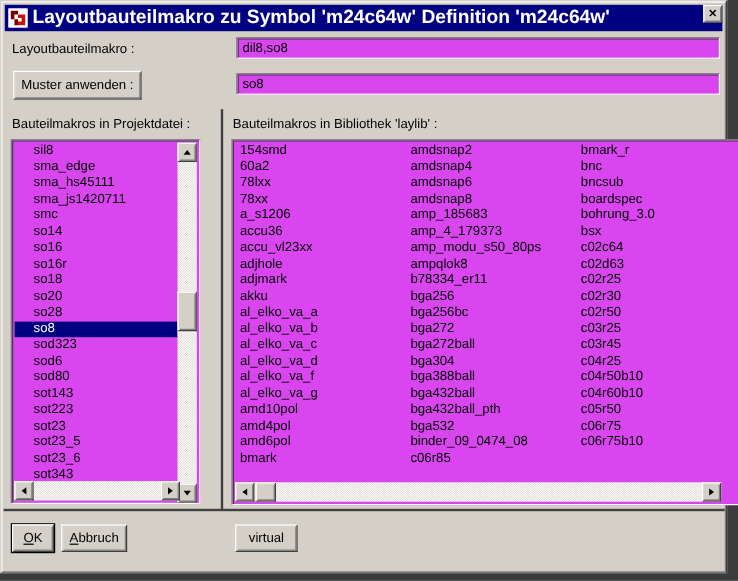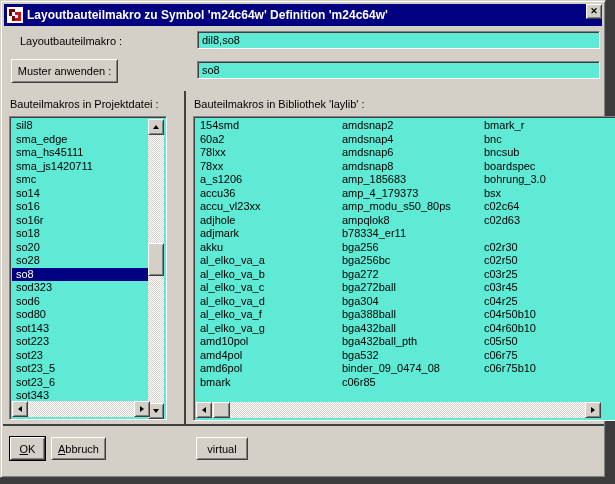--- a/index.html
+++ b/index.html
@@ -15,49 +15,49 @@
     background:#d4d0c8;box-sizing:border-box;
     border:1px solid;border-color:#d4d0c8 #404040 #404040 #d4d0c8;
     box-shadow:inset 1px 1px 0 #fff, inset -1px -1px 0 #808080;
   }
   .titlebar{
     position:absolute;left:3px;top:3px;right:3px;height:22px;
     background:#000080;color:#fff;
     display:flex;align-items:center;padding:0 2px;box-sizing:border-box;
   }
   .titlebar .app-icon{width:16px;height:16px;margin:0 4px 0 1px;background:#fff;position:relative;flex:0 0 auto;}
-  .titlebar .title-text{font-size:12px;font-weight:bold;white-space:nowrap;overflow:hidden;}
+  .titlebar .title-text{font-size:16px;font-weight:bold;white-space:nowrap;overflow:hidden;}
   .close-btn{
     position:absolute;right:3px;top:3px;width:16px;height:15px;
     background:#d4d0c8;display:flex;align-items:center;justify-content:center;
     font-size:9px;font-weight:bold;color:#000;line-height:1;
   }
   .raised{
     background:#d4d0c8;border:1px solid;border-color:#fff #404040 #404040 #fff;
     box-shadow:inset 1px 1px 0 #d4d0c8, inset -1px -1px 0 #808080;
     box-sizing:border-box;
   }
   .sunken{
-    background:#5eead4;border:1px solid;border-color:#808080 #fff #fff #808080;
+    background:#d946ef;border:1px solid;border-color:#808080 #fff #fff #808080;
     box-shadow:inset 1px 1px 0 #404040;
     box-sizing:border-box;
   }
   .lbl{position:absolute;white-space:nowrap;}
   .field{
     position:absolute;left:196px;width:403px;height:18px;
     padding:2px 0 0 4px;white-space:nowrap;overflow:hidden;
   }
   .pushbtn{
     display:flex;align-items:center;justify-content:center;
     white-space:nowrap;cursor:default;
   }
   
   .listbox{position:absolute;overflow:hidden;}
   .rows{position:absolute;left:2px;top:2px;overflow:hidden;}
-  .lrow,.rrow{height:13.5px;line-height:13.5px;white-space:nowrap;padding-left:4px;}
+  .lrow,.rrow{height:13.5px;line-height:13.5px;white-space:nowrap;padding-left:16px;}
   .lrow.sel{background:#000080;color:#fff;}
   .rrow{display:grid;grid-template-columns:142px 142px auto;padding-left:4px;}
   .rrow span{overflow:hidden;white-space:nowrap;}
   
   .sb-track{
     background:#fff;
     background-image:
       linear-gradient(45deg,#d4d0c8 25%,transparent 25%,transparent 75%,#d4d0c8 75%),
       linear-gradient(45deg,#d4d0c8 25%,transparent 25%,transparent 75%,#d4d0c8 75%);
     background-size:2px 2px;background-position:0 0,1px 1px;
@@ -88,21 +88,21 @@
         <path d="M8 5 h6 v9 h-6 v-3 h3 v-3 h-3 z" fill="#cc1111"></path>
         <path d="M5 9 h3 v5 h-3 z" fill="#7a0000"></path>
       </svg>
     </span>
     <span class="title-text">Layoutbauteilmakro zu Symbol 'm24c64w' Definition 'm24c64w'</span>
   </div>
   <div class="close-btn raised">
     <span>✕</span>
   </div>
 
-  <div class="lbl" style="left:19px;top:34px;">Layoutbauteilmakro :</div>
+  <div class="lbl" style="left:9px;top:34px;">Layoutbauteilmakro :</div>
   <div class="field sunken" style="top:30px;">dil8,so8</div>
 
   <div class="pushbtn raised" style="position:absolute;left:10px;top:58px;width:107px;height:24px;">Muster anwenden :</div>
   <div class="field sunken" style="top:60px;">so8</div>
 
   <div class="lbl" style="left:9px;top:97px;">Bauteilmakros in Projektdatei :</div>
   <div class="lbl" style="left:193px;top:97px;">Bauteilmakros in Bibliothek 'laylib' :</div>
 
   <div class="divider-v" style="left:183px;top:90px;height:334px;"></div>
   <div class="divider-h" style="left:2px;top:423px;width:601px;"></div>
@@ -189,20 +189,21 @@
           <span>c02c64</span>
         </div>
         <div class="rrow">
           <span>adjhole</span>
           <span>ampqlok8</span>
           <span>c02d63</span>
         </div>
         <div class="rrow">
           <span>adjmark</span>
           <span>b78334_er11</span>
+          <span>c02r25</span>
         </div>
         <div class="rrow">
           <span>akku</span>
           <span>bga256</span>
           <span>c02r30</span>
         </div>
         <div class="rrow">
           <span>al_elko_va_a</span>
           <span>bga256bc</span>
           <span>c02r50</span>

